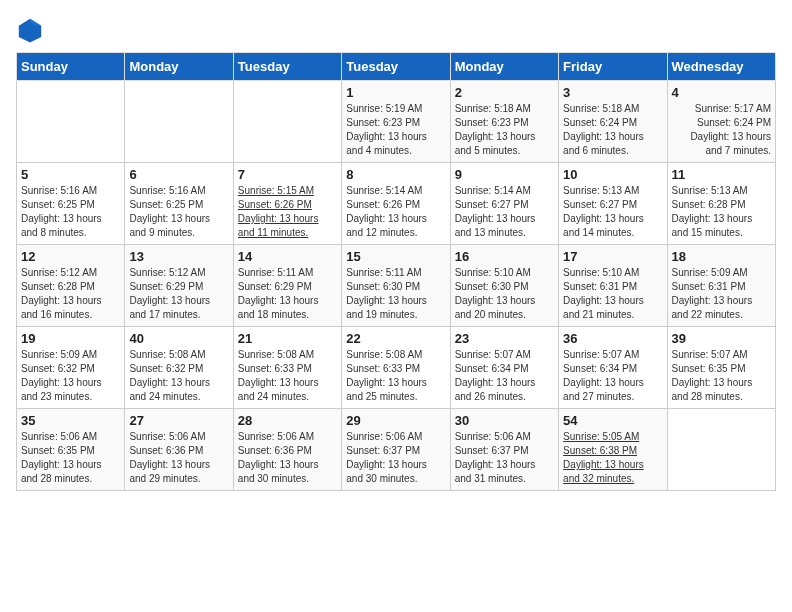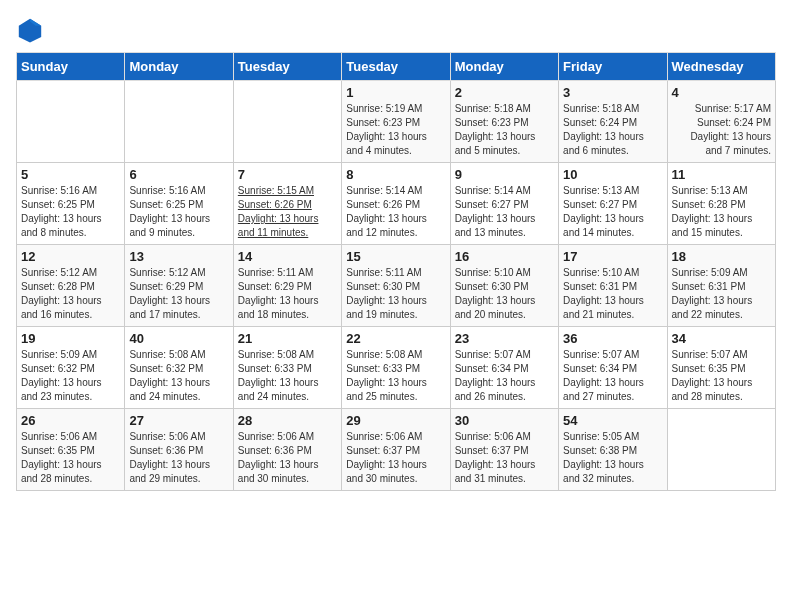--- a/index.html
+++ b/index.html
@@ -266,29 +266,29 @@
 Sunset: 6:34 PM
 Daylight: 13 hours and 26 minutes.</div>
         </td>
         <td>
           <span class="day-num">36</span>
           <div class="day-info" style="white-space: pre-line;">Sunrise: 5:07 AM
 Sunset: 6:34 PM
 Daylight: 13 hours and 27 minutes.</div>
         </td>
         <td>
-          <span class="day-num">34</span>
+          <span class="day-num">39</span>
           <div class="day-info" style="white-space: pre-line;">Sunrise: 5:07 AM
 Sunset: 6:35 PM
 Daylight: 13 hours and 28 minutes.</div>
         </td>
       </tr>
       <tr>
         <td>
-          <span class="day-num">26</span>
+          <span class="day-num">35</span>
           <div class="day-info" style="white-space: pre-line;">Sunrise: 5:06 AM
 Sunset: 6:35 PM
 Daylight: 13 hours and 28 minutes.</div>
         </td>
         <td>
           <span class="day-num">27</span>
           <div class="day-info" style="white-space: pre-line;">Sunrise: 5:06 AM
 Sunset: 6:36 PM
 Daylight: 13 hours and 29 minutes.</div>
         </td>
@@ -305,20 +305,20 @@
 Daylight: 13 hours and 30 minutes.</div>
         </td>
         <td>
           <span class="day-num">30</span>
           <div class="day-info" style="white-space: pre-line;">Sunrise: 5:06 AM
 Sunset: 6:37 PM
 Daylight: 13 hours and 31 minutes.</div>
         </td>
         <td>
           <span class="day-num">54</span>
-          <div class="day-info" style="white-space: pre-line;">Sunrise: 5:05 AM
+          <div class="day-info" style="white-space: pre-line; text-decoration: underline;">Sunrise: 5:05 AM
 Sunset: 6:38 PM
 Daylight: 13 hours and 32 minutes.</div>
         </td>
         <td class="empty"></td>
       </tr>
     </tbody>
 </table>
 
 </body></html>

